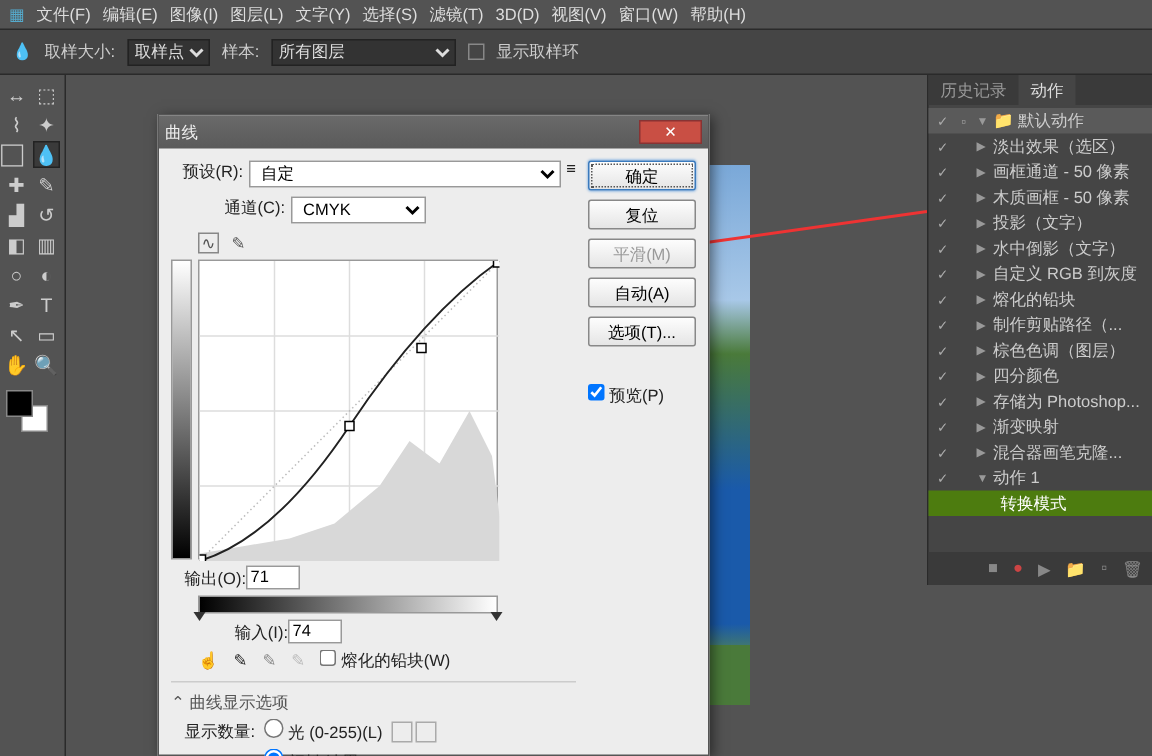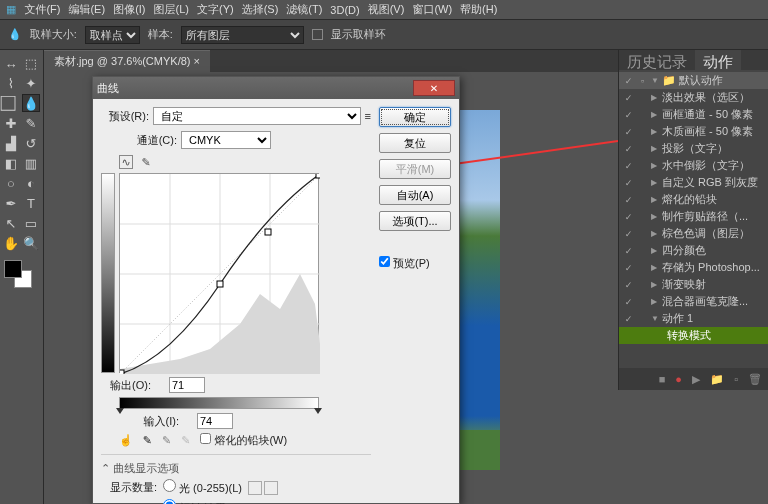--- a/index.html
+++ b/index.html
@@ -17,56 +17,56 @@
 .swatch{width:28px;height:28px;position:relative;margin:6px 2px}
 .swatch .fg{width:18px;height:18px;background:#000;border:1px solid #888;position:absolute;top:0;left:0}
 .swatch .bg{width:18px;height:18px;background:#fff;border:1px solid #888;position:absolute;bottom:0;right:0}
 .tabbar{position:absolute;left:44px;top:0;right:150px;height:22px;background:#3a3a3a;display:flex;align-items:end}
 .tab{background:#535353;padding:3px 10px;color:#ddd;border-top:1px solid #666;font-size:11px}
 .canvas-bg{position:absolute;left:200px;top:60px;width:300px;height:360px;background:linear-gradient(180deg,#7aa8d8 0%,#a8c8e8 25%,#4a7a3a 35%,#1a5aaa 60%,#1a5aaa 85%,#5a8a4a 92%);overflow:hidden}
 .mountain{position:absolute;top:50px;left:40px;width:120px;height:80px;background:linear-gradient(135deg,#e8f0f8,#8898a8);clip-path:polygon(50% 0,100% 100%,0 100%)}
 .flowers{position:absolute;bottom:0;left:0;right:0;height:40px;background:radial-gradient(circle at 20% 50%,#e85a9a 8px,transparent 8px),radial-gradient(circle at 50% 60%,#d84a8a 6px,transparent 6px),radial-gradient(circle at 80% 40%,#e85a9a 7px,transparent 7px),#4a7a3a}
 .rightpanel{position:absolute;right:0;top:0;width:150px;height:340px;background:#454545;border-left:1px solid #2a2a2a}
 .panel-tabs{display:flex;background:#3a3a3a;height:20px}
-.panel-tabs span{padding:3px 8px;color:#999;font-size:15px}
+.panel-tabs span{padding:3px 8px;color:#999;font-size:11px}
 .panel-tabs span.act{background:#454545;color:#ddd}
 .action-list{padding:2px 0}
 .action-row{display:flex;align-items:center;height:17px;padding:0 4px;gap:3px;color:#ccc;font-size:10px}
 .action-row.hdr{background:#5a5a5a}
 .action-row.sel{background:#4d7c0f;color:#fff}
 .ac-chk{width:11px;height:11px;color:#aaa;display:flex;align-items:center;justify-content:center;font-size:9px}
 .ac-arr{width:8px;color:#999;font-size:8px}
 .panel-btm{position:absolute;bottom:0;left:0;right:0;height:22px;background:#3a3a3a;display:flex;align-items:center;justify-content:flex-end;gap:10px;padding:0 6px;color:#888}
 .panel-btm .rec{color:#c44}
 .arrow-ann{position:absolute;top:90px;right:150px;width:180px;height:2px;background:#e33;transform:rotate(-8deg);transform-origin:right}
 .arrow-ann::before{content:"";position:absolute;left:-8px;top:-4px;border:5px solid transparent;border-right:10px solid #e33}
 
-.dialog{position:absolute;left:92px;top:76px;width:368px;height:428px;background:#ededed;border:1px solid #555;box-shadow:2px 2px 8px rgba(0,0,0,.5);color:#222}
+.dialog{position:absolute;left:105px;top:76px;width:368px;height:428px;background:#ededed;border:1px solid #555;box-shadow:2px 2px 8px rgba(0,0,0,.5);color:#222}
 .dlg-title{background:linear-gradient(#6a6a6a,#5a5a5a);height:22px;display:flex;align-items:center;justify-content:space-between;padding:0 4px;color:#eee}
 .dlg-close{width:42px;height:16px;background:#c94f44;color:#fff;display:flex;align-items:center;justify-content:center;font-size:10px;border:1px solid #833}
 .dlg-body{padding:8px;display:flex;gap:8px}
 .dlg-left{flex:1}
 .dlg-right{width:72px;display:flex;flex-direction:column;gap:6px;align-items:stretch}
-.dlg-row{display:flex;align-items:center;gap:4px;margin-bottom:6px}
+.dlg-row{display:flex;gap:4px;margin-bottom:6px}
 .dlg-row label{min-width:48px;text-align:right}
 .dlg-row select,.dlg-row input[type=text]{border:1px solid #999;background:#fff;height:18px;padding:0 3px}
 .btn{height:20px;background:linear-gradient(#fdfdfd,#e5e5e5);border:1px solid #888;border-radius:2px;font-size:11px;cursor:pointer}
 .btn.primary{border:1px solid #3a7abd;box-shadow:0 0 2px #5a9add}
 .btn.focus{outline:1px dotted #555;outline-offset:-3px}
 .curve-area{display:flex;gap:4px;margin-top:4px}
 .vbar{width:14px;height:200px;background:linear-gradient(#fff,#000);border:1px solid #999}
 .graph{width:200px;height:200px;border:1px solid #999;background:#fff;position:relative}
 .grid line{stroke:#ddd;stroke-width:1}
 .histo{fill:#d8d8d8}
 .curve{fill:none;stroke:#222;stroke-width:1.3}
 .diag{stroke:#bbb;stroke-width:1;stroke-dasharray:1 2}
 .handle{fill:#fff;stroke:#000}
 .hbar{height:12px;background:linear-gradient(90deg,#000,#fff);border:1px solid #999;margin-left:18px;width:200px;margin-top:2px;position:relative}
 .hbar .tri{position:absolute;top:10px;width:0;height:0;border:4px solid transparent;border-top:6px solid #333}
-.io-row{display:flex;align-items:center;gap:18px;margin:4px 0}
+.io-row{display:flex;align-items:center;gap:0;margin:4px 0}
 .io-row label{width:50px;text-align:right}
 .io-row input{width:36px;border:1px solid #999;height:16px;text-align:left;padding:0 2px}
 .toollets{display:flex;gap:6px;margin:2px 0 2px 18px}
 .toollets span{width:14px;height:14px;display:inline-flex;align-items:center;justify-content:center;color:#555}
 .disp-opts{border-top:1px solid #ccc;margin-top:6px;padding-top:6px}
 .disp-row{display:flex;align-items:center;gap:6px;margin:3px 0}
 .disp-row .lab{width:56px;text-align:right}
 .cb{width:11px;height:11px}
 .small-icons{display:flex;gap:2px}
 .small-icons span{width:14px;height:14px;border:1px solid #aaa;display:inline-block}
@@ -121,23 +121,20 @@
     <div class="tool">↖</div>
     <div class="tool">▭</div>
     <div class="tool">✋</div>
     <div class="tool">🔍</div>
     <div class="swatch">
         <div class="bg"></div>
         <div class="fg"></div>
       </div>
   </div>
 
-  <div class="tabbar">
-    <div class="tab"><span>素材.jpg @ 37.6%(CMYK/8)</span> <span>×</span></div>
-  </div>
 
   <div class="canvas-bg">
     <div class="mountain"></div>
     <div class="flowers"></div>
   </div>
 
   <div class="arrow-ann"></div>
 
   <div class="rightpanel">
     <div class="panel-tabs">

